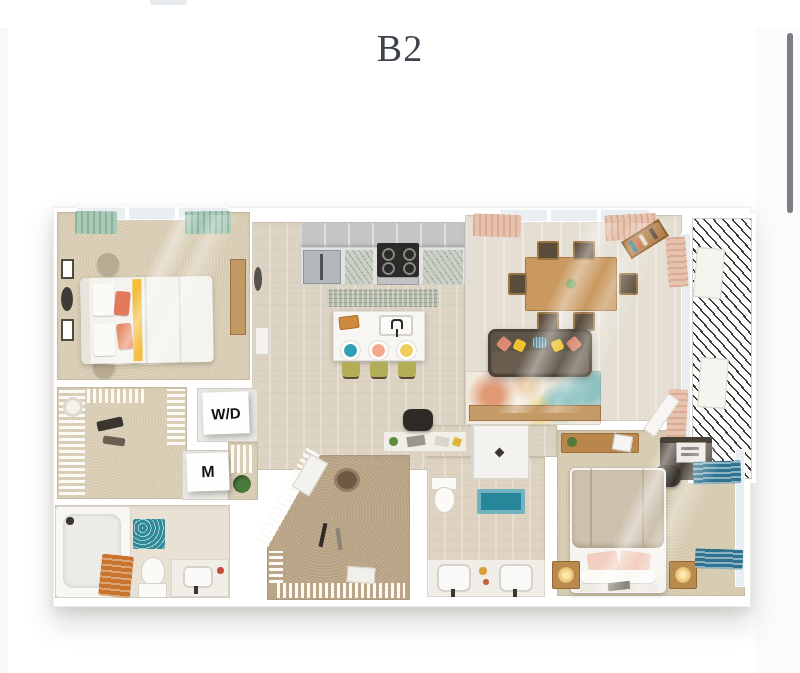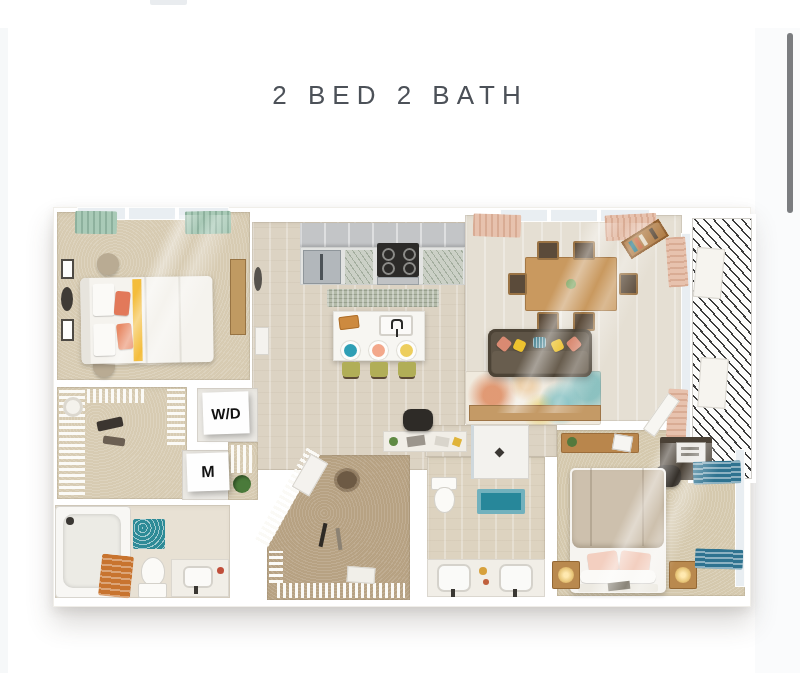--- a/index.html
+++ b/index.html
@@ -65,21 +65,21 @@
 </head>
 <body>
 
 <div class="screen">
 
   <div class="abs top-fragment"></div>
   <div class="abs gutter-left"></div>
   <div class="abs gutter-right"></div>
   <div class="abs scroll-thumb"></div>
 
-  <div class="abs plan-subtitle">2 BED 2 BATH</div>
+  <div class="abs plan-title">B2</div>
 
   <div class="abs plan">
     <div class="abs footprint"></div>
 
     <div class="floor carpet" style="left:12px;top:19px;width:193px;height:168px;"></div>
     <div class="floor wood" style="left:207px;top:29px;width:213px;height:248px;"></div>
     <div class="floor wood-light" style="left:420px;top:22px;width:217px;height:206px;"></div>
     <div class="floor wood" style="left:380px;top:232px;width:132px;height:32px;"></div>
     <div class="floor carpet" style="left:12px;top:194px;width:130px;height:112px;"></div>
     <div class="floor" style="left:152px;top:195px;width:61px;height:54px;background:#edebe6;"></div>

